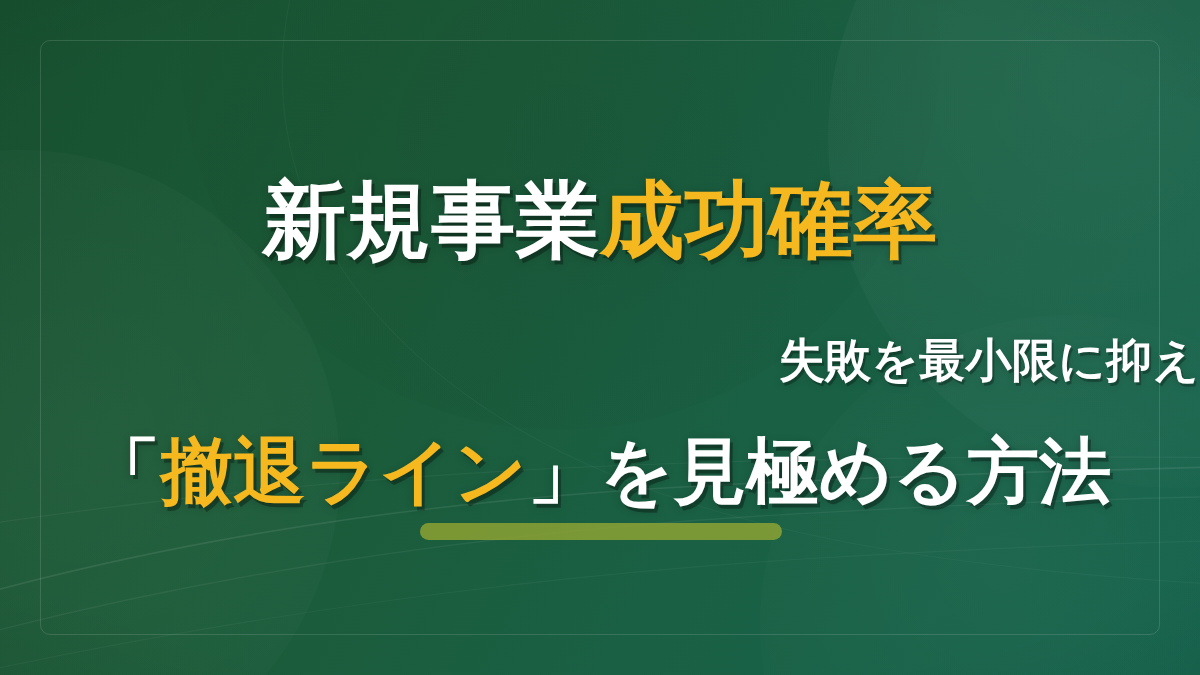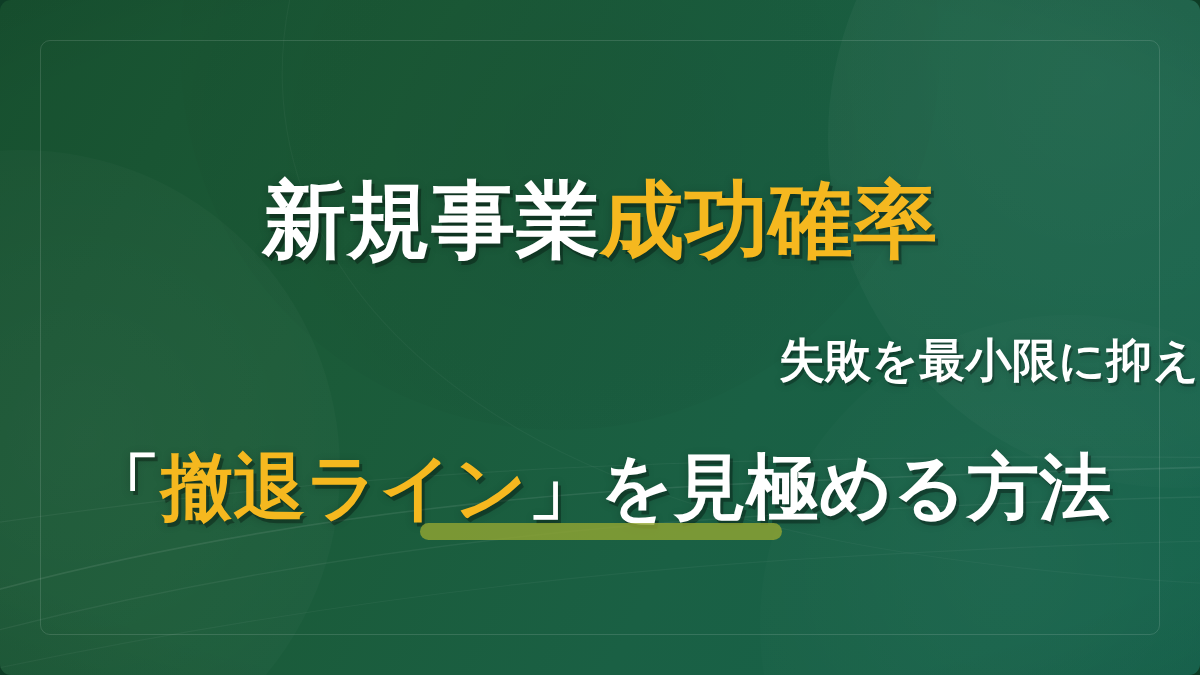--- a/index.html
+++ b/index.html
@@ -7,21 +7,20 @@
     padding: 0;
     background: #0e3d26;
   }
   #slide {
     position: relative;
     width: 1200px;
     height: 675px;
     overflow: hidden;
     font-family: "DejaVu Sans", "Liberation Sans", sans-serif;
     background: linear-gradient(118deg, #17502f 0%, #1b5a37 30%, #1a6044 62%, #15634c 100%);
-    border-radius: 11px;
   }
 
   
   .bg-layer { position: absolute; inset: 0; pointer-events: none; }
 
   .blob-a {
     position: absolute;
     left: 828px; top: -212px;
     width: 700px; height: 700px;
     border-radius: 50%;
@@ -97,21 +96,21 @@
     top: 330px;
     font-size: 46px;
     font-weight: 800;
     color: #ffffff;
     letter-spacing: .01em;
     text-shadow: 2px 3px 0 rgba(0,0,0,.26), 0 2px 8px rgba(0,0,0,.18);
     text-align: right;
   }
 
   .bottomline {
-    top: 440px;
+    top: 424px;
     font-size: 72px;
     font-weight: 900;
     letter-spacing: .005em;
   }
   .bl-white {
     color: #ffffff;
     text-shadow: 3px 4px 0 rgba(0,0,0,.30), 0 2px 10px rgba(0,0,0,.20);
   }
   .bl-gold {
     color: #f5b81f;

